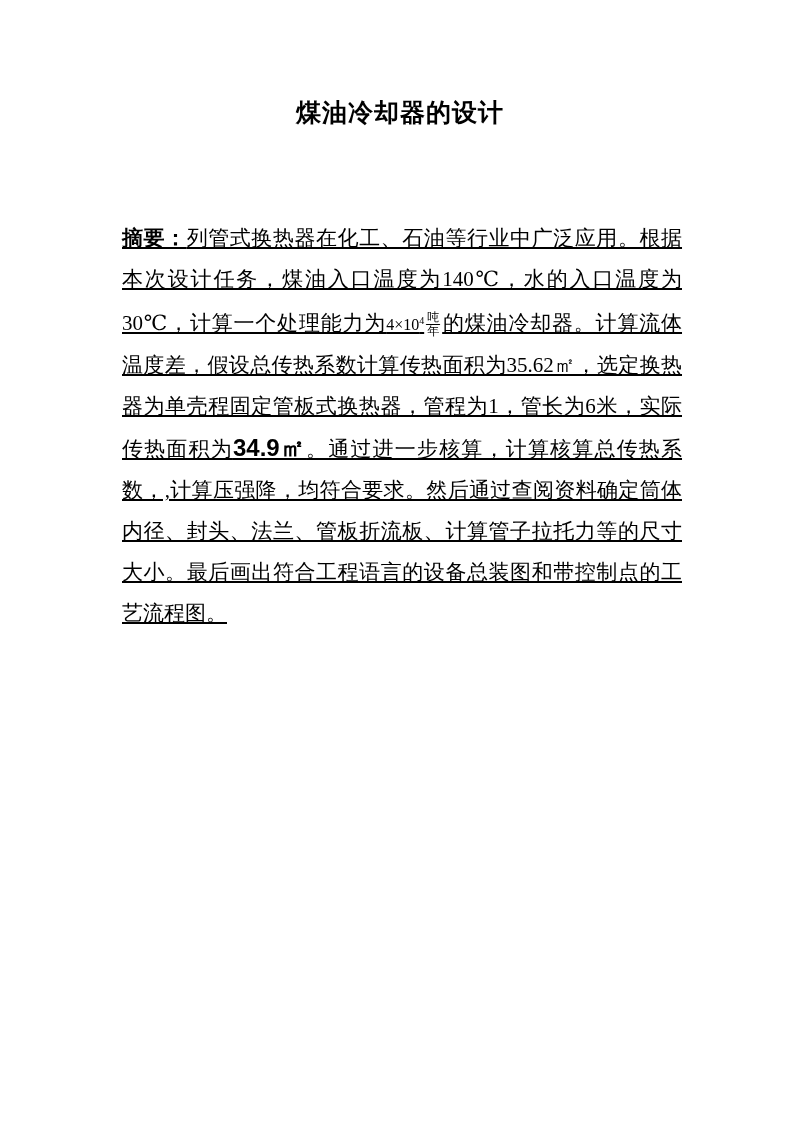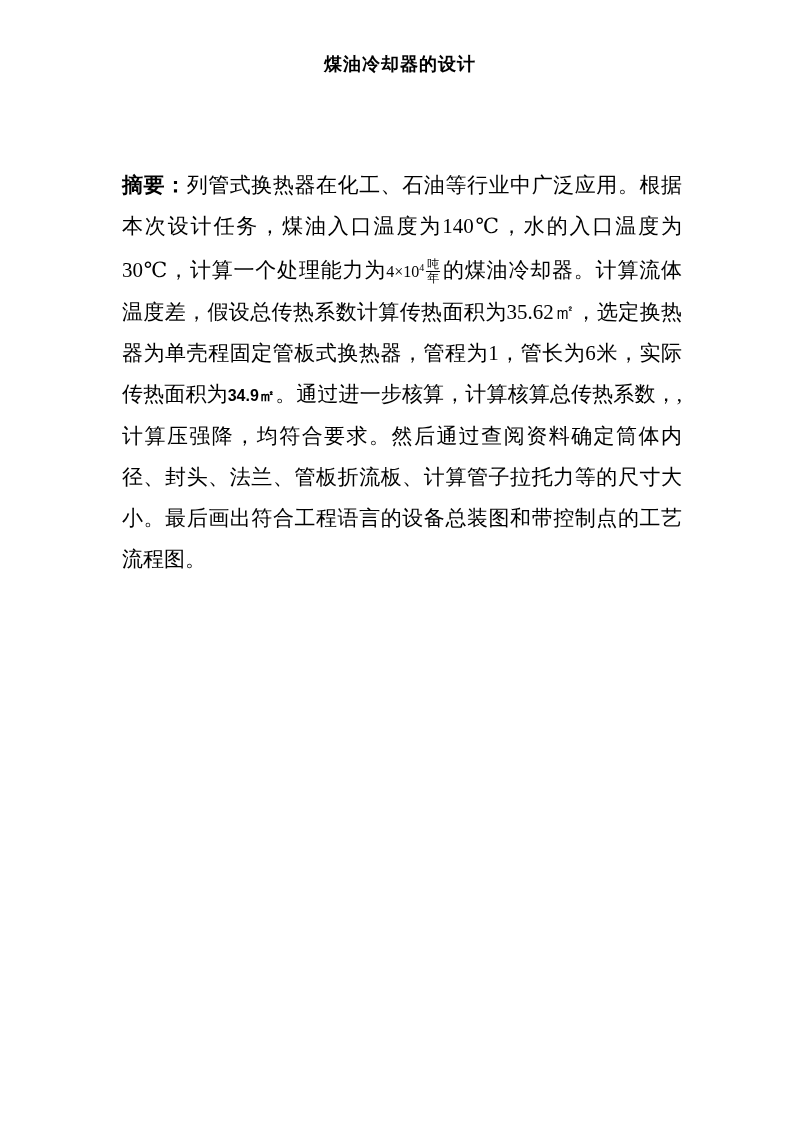--- a/index.html
+++ b/index.html
@@ -17,31 +17,32 @@
   }
   .page {
     width: 800px;
     height: 1132px;
     box-sizing: border-box;
     padding: 0;
     position: relative;
   }
   .title {
     text-align: center;
-    font-size: 18px;
+    font-size: 25px;
     font-weight: bold;
     letter-spacing: 1px;
     margin: 0;
-    padding-top: 52px;
+    padding-top: 96px;
     font-family: Liberation Serif, serif;
   }
   .body-block {
     margin-top: 88px;
     padding-left: 122px;
     padding-right: 118px;
+    text-decoration: underline;
   }
   .para {
     font-size: 21px;
     line-height: 41px;
     text-align: justify;
     text-justify: inter-ideograph;
     margin: 0;
     font-family: "Liberation Serif", "DejaVu Serif", serif;
   }
   .lead {
@@ -83,21 +84,21 @@
   .sci {
     font-size: 16px;
   }
   .sci sup {
     font-size: 10px;
     vertical-align: super;
   }
   .bold-num {
     font-family: "Liberation Sans", "DejaVu Sans", sans-serif;
     font-weight: bold;
-    font-size: 16px;
+    font-size: 24px;
   }
 </style>
 </head>
 <body>
 
 <div class="page">
 
   <h1 class="title">煤油冷却器的设计</h1>
 
   <div class="body-block">

